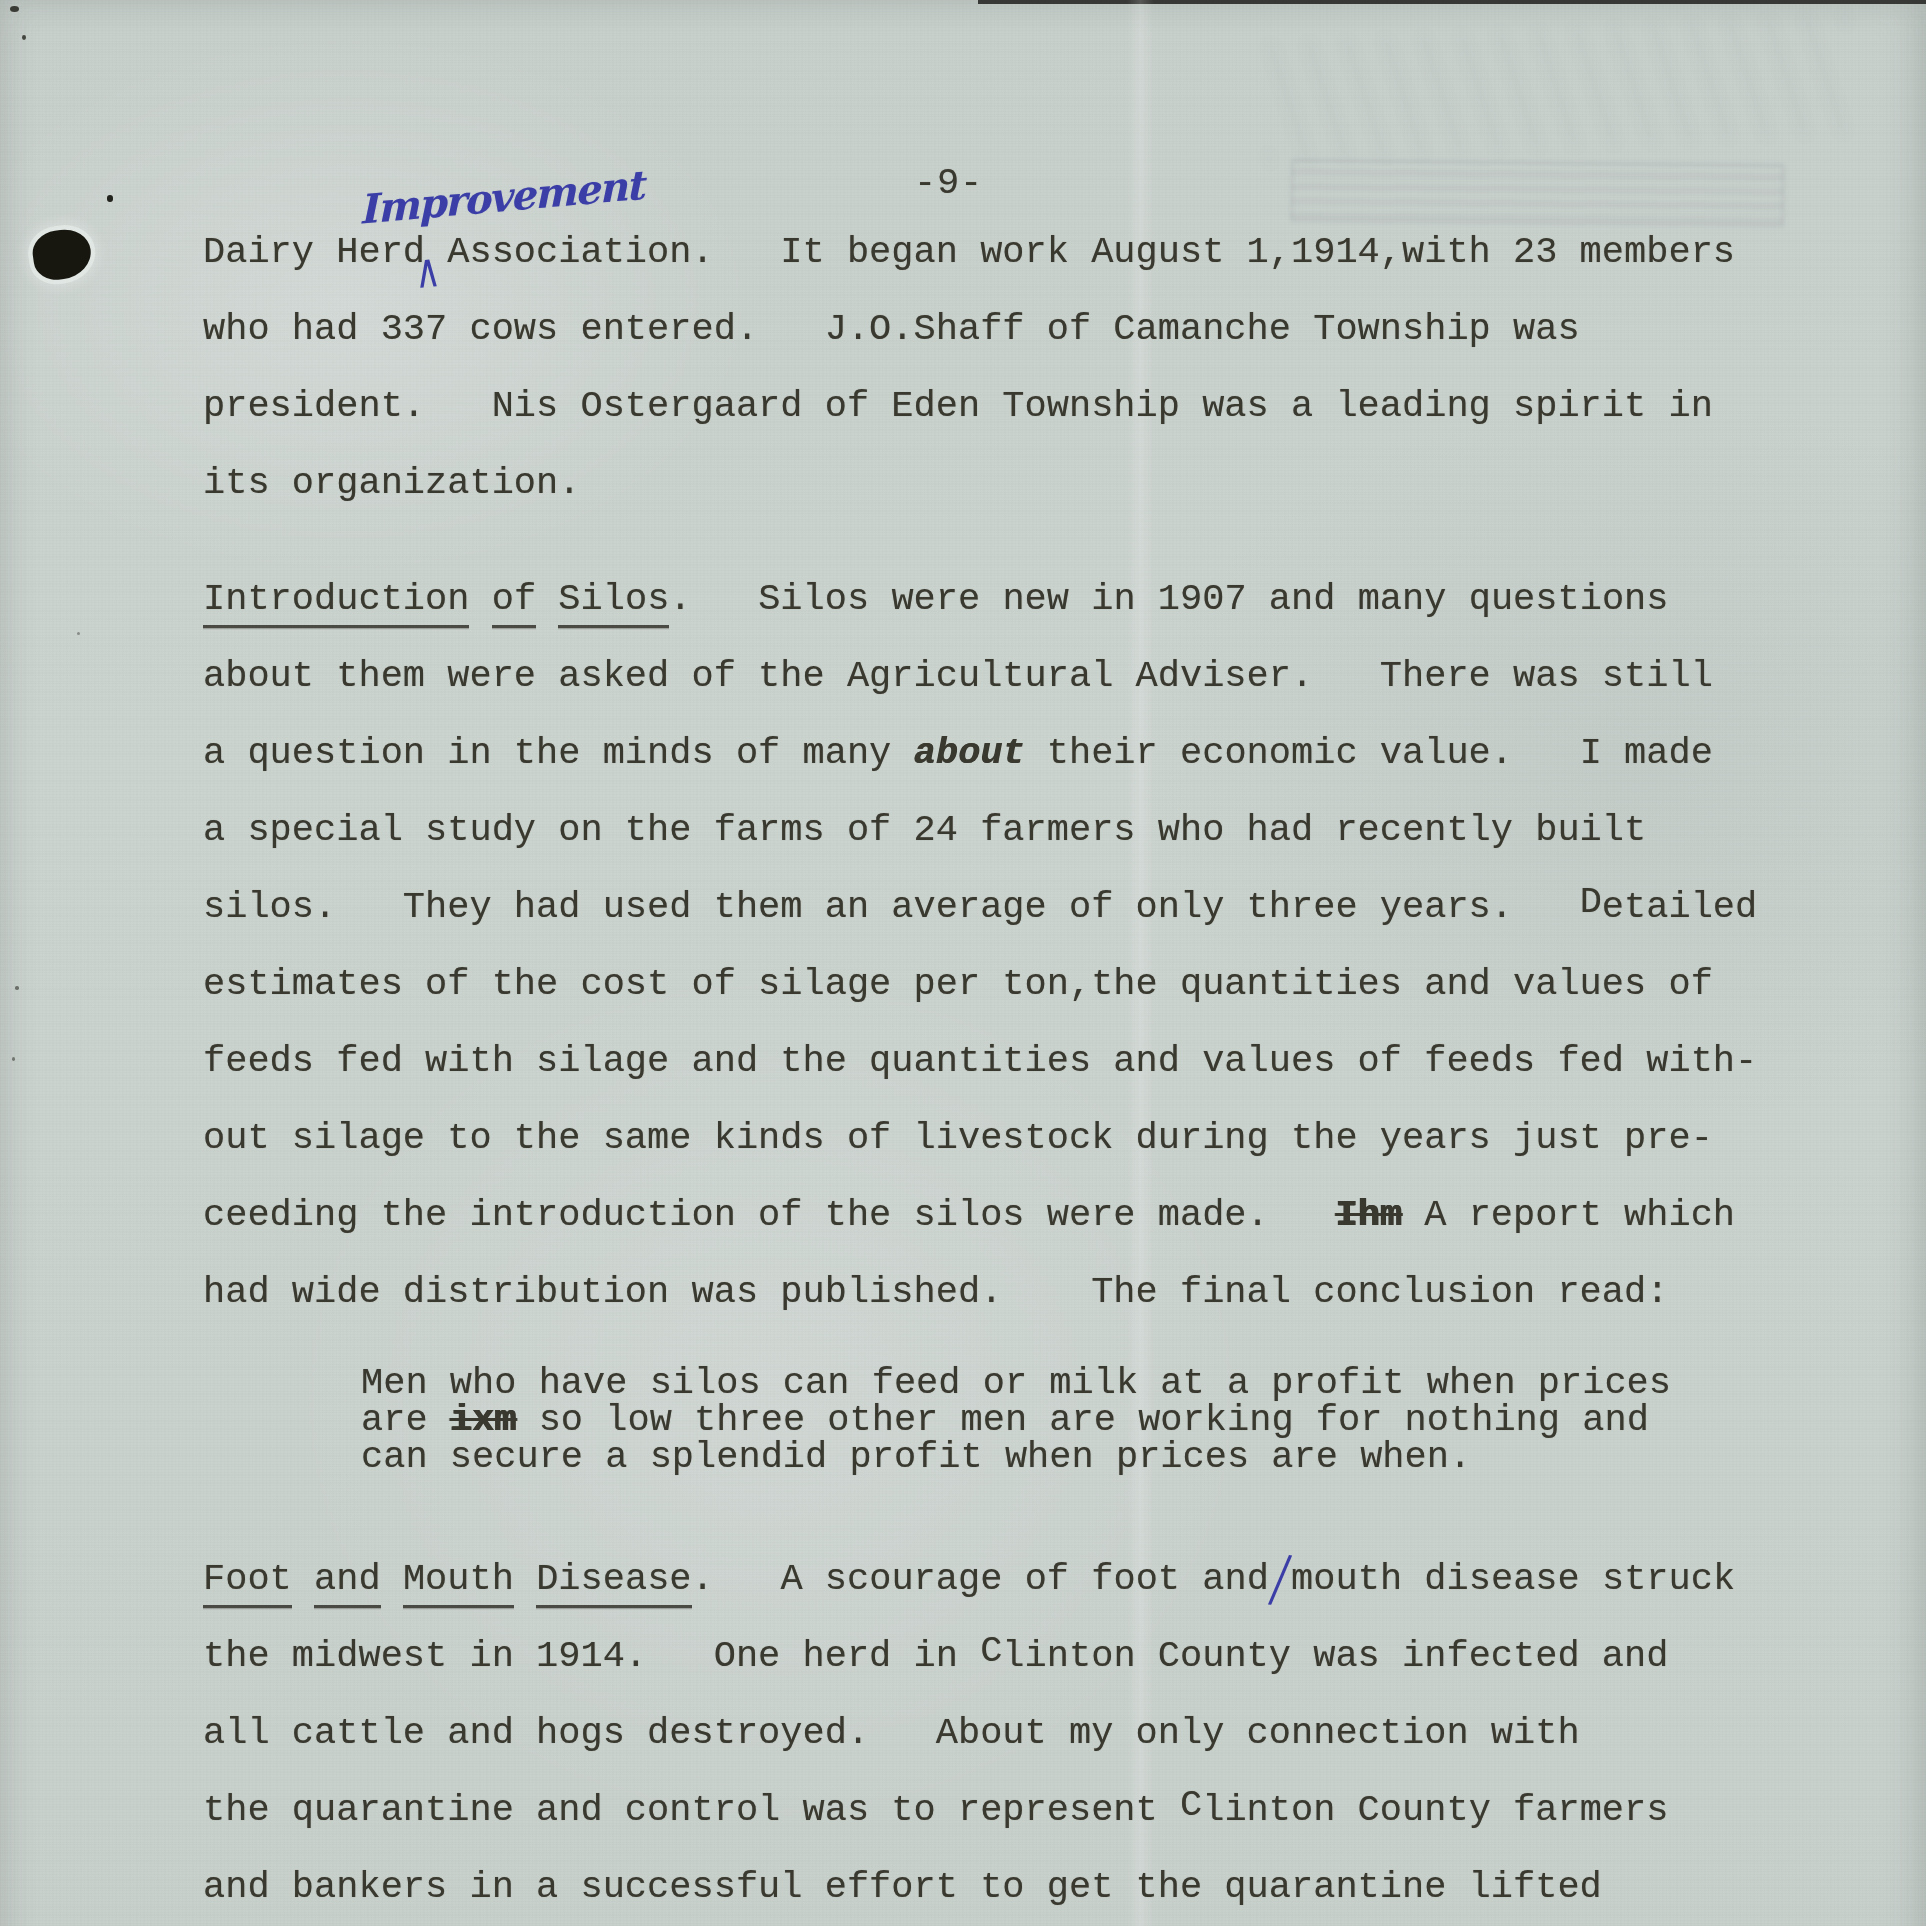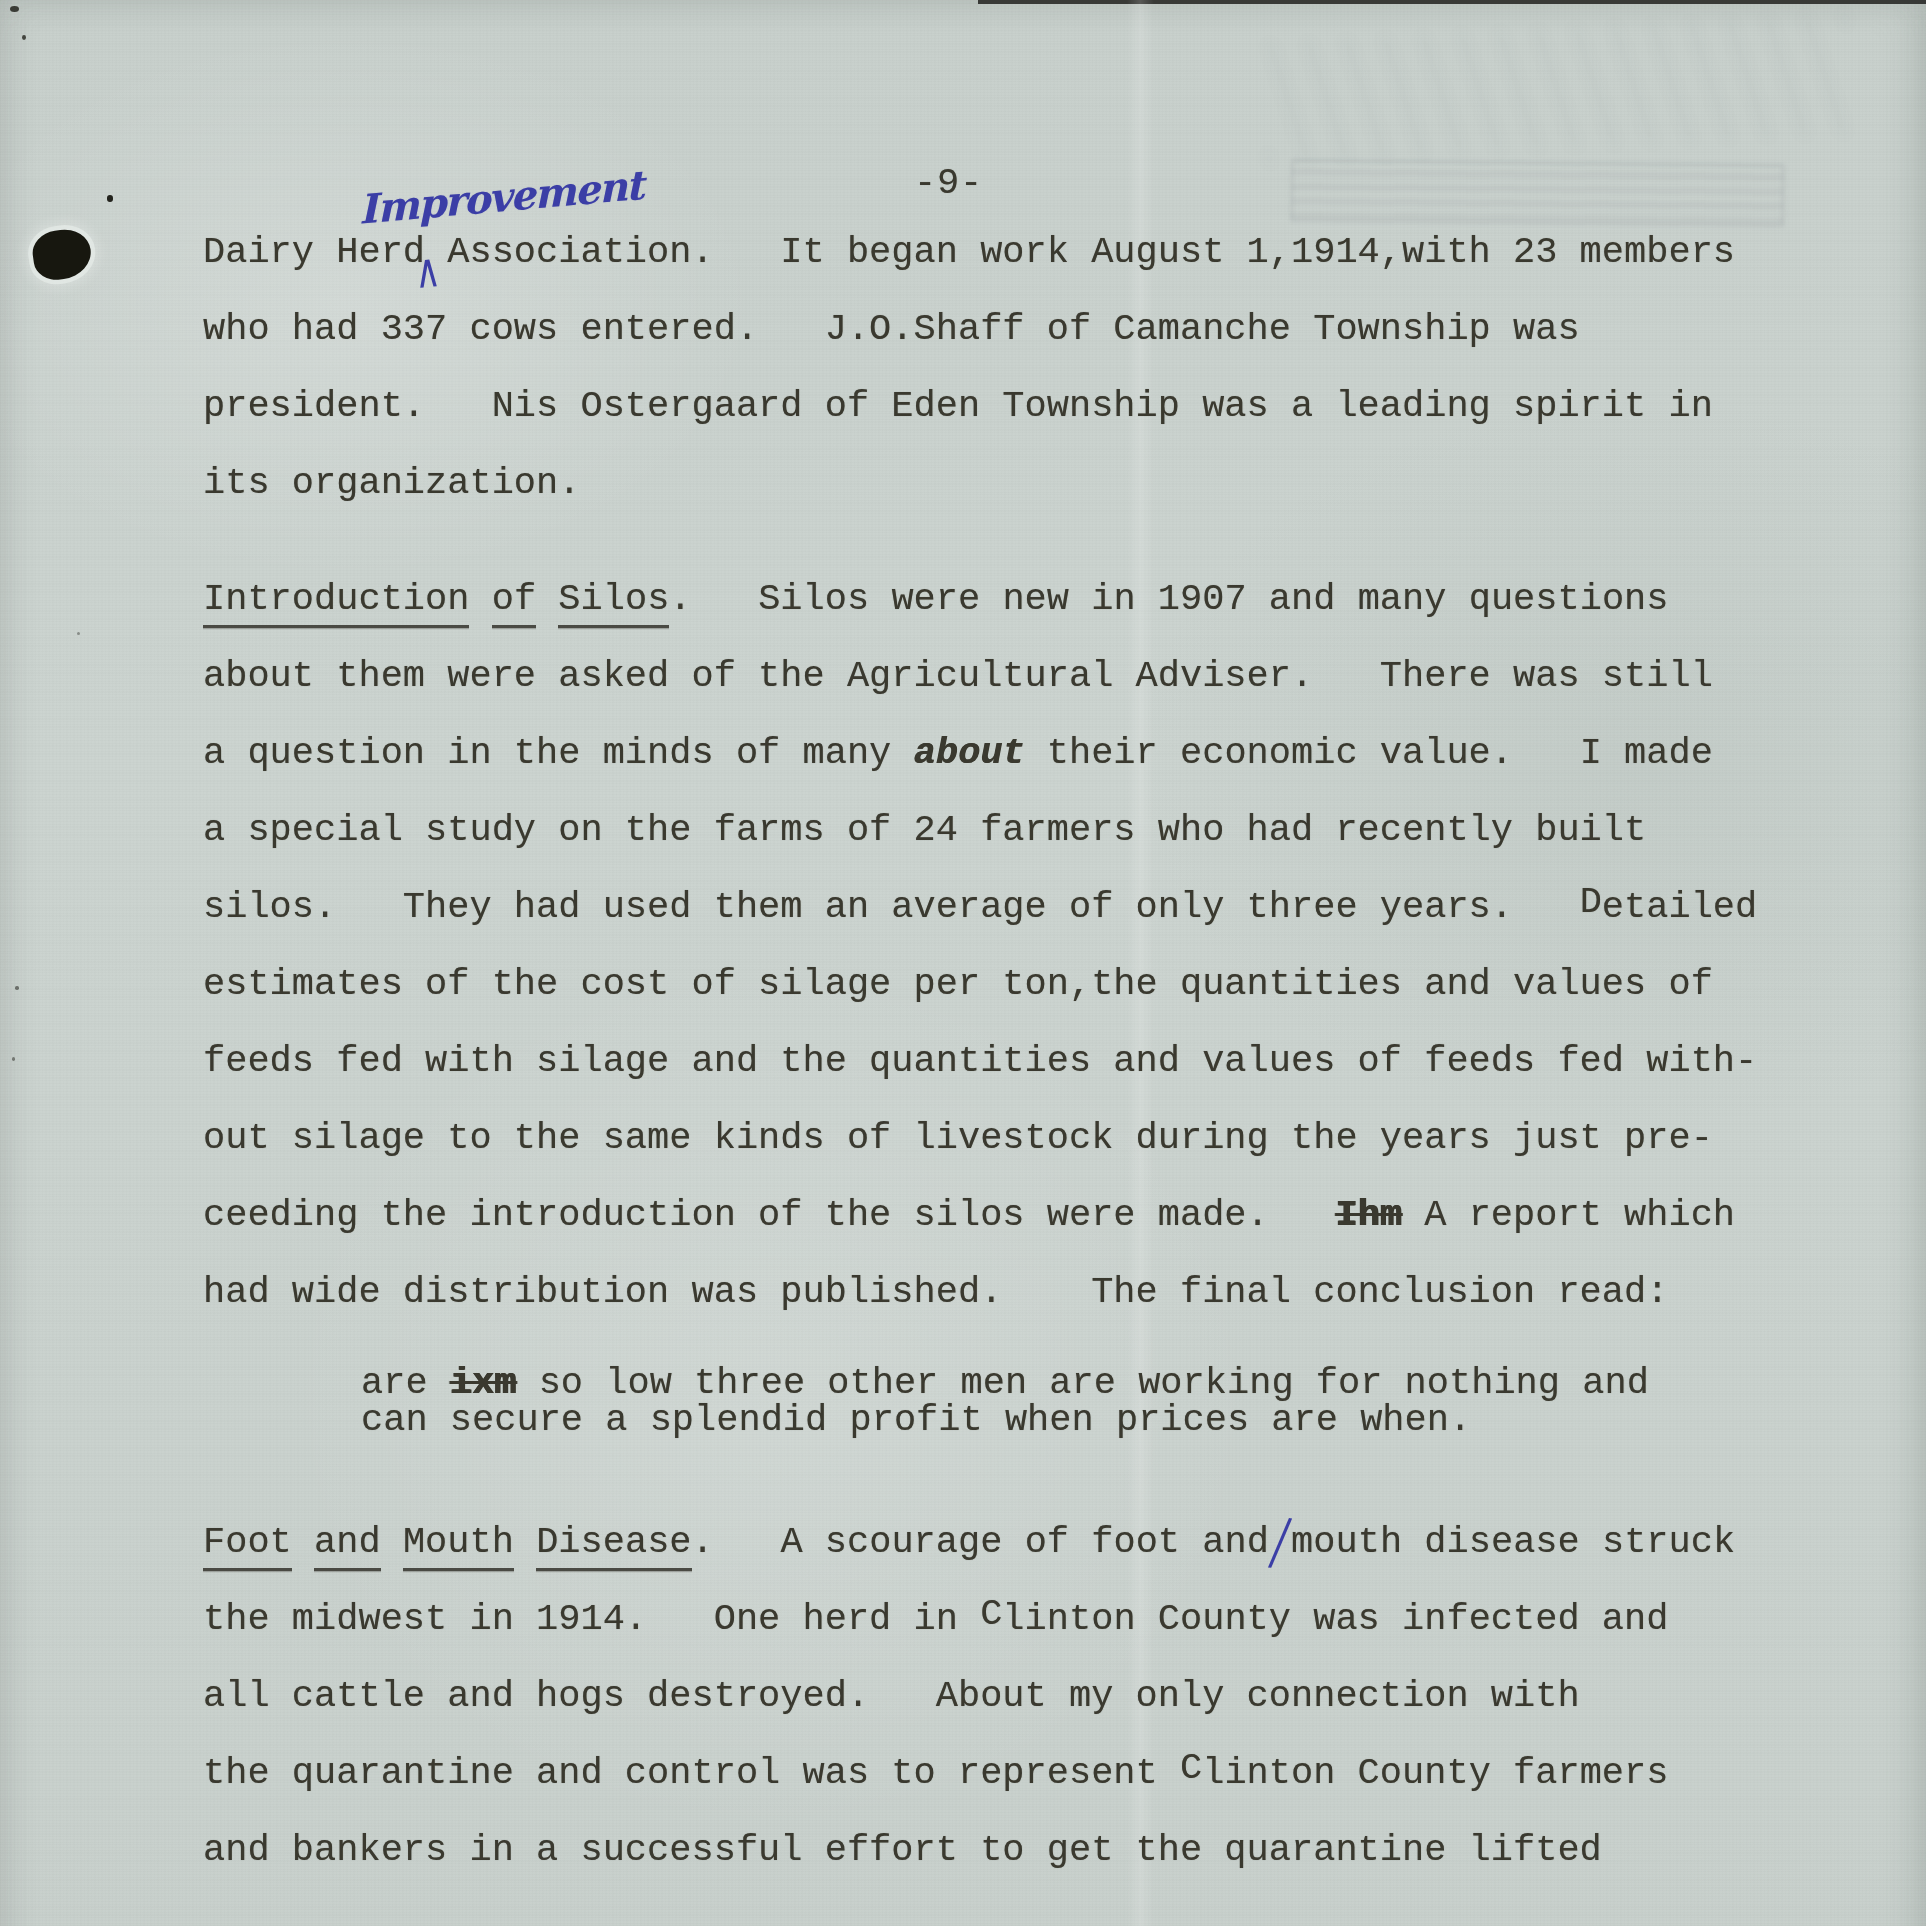--- a/index.html
+++ b/index.html
@@ -119,20 +119,21 @@
         <div class="line"><span>a question in the minds of many </span><span class="seg-bold">about</span><span> their economic value.   I made</span></div>
         <div class="line"><span>a special study on the farms of 24 farmers who had recently built</span></div>
         <div class="line"><span>silos.   They had used them an average of only three years.   </span><span class="seg-raised">D</span><span>etailed</span></div>
         <div class="line"><span>estimates of the cost of silage per ton,the quantities and values of</span></div>
         <div class="line"><span>feeds fed with silage and the quantities and values of feeds fed with-</span></div>
         <div class="line"><span>out silage to the same kinds of livestock during the years just pre-</span></div>
         <div class="line"><span>ceeding the introduction of the silos were made.   </span><span class="seg-strike">Ihm</span><span> A report which</span></div>
         <div class="line"><span>had wide distribution was published.    The final conclusion read:</span></div>
       </div>
       <div class="block quote" style="margin-top: 34px;">
+        <div class="line"><span>Men who have silos can feed or milk at a profit when prices</span></div>
         <div class="line"><span>are </span><span class="seg-strike">ixm</span><span> so low three other men are working for nothing and</span></div>
         <div class="line"><span>can secure a splendid profit when prices are when.</span></div>
       </div>
       <div class="block para" style="margin-top: 65px;">
         <div class="line"><span class="seg-underline">Foot</span><span> </span><span class="seg-underline">and</span><span> </span><span class="seg-underline">Mouth</span><span> </span><span class="seg-underline">Disease</span><span>.   A scourage of foot and</span><span class="seg-pen">/</span><span>mouth disease struck</span></div>
         <div class="line"><span>the midwest in 1914.   One herd in </span><span class="seg-raised">C</span><span>linton County was infected and</span></div>
         <div class="line"><span>all cattle and hogs destroyed.   About my only connection with</span></div>
         <div class="line"><span>the quarantine and control was to represent </span><span class="seg-raised">C</span><span>linton County farmers</span></div>
         <div class="line"><span>and bankers in a successful effort to get the quarantine lifted</span></div>
       </div>

